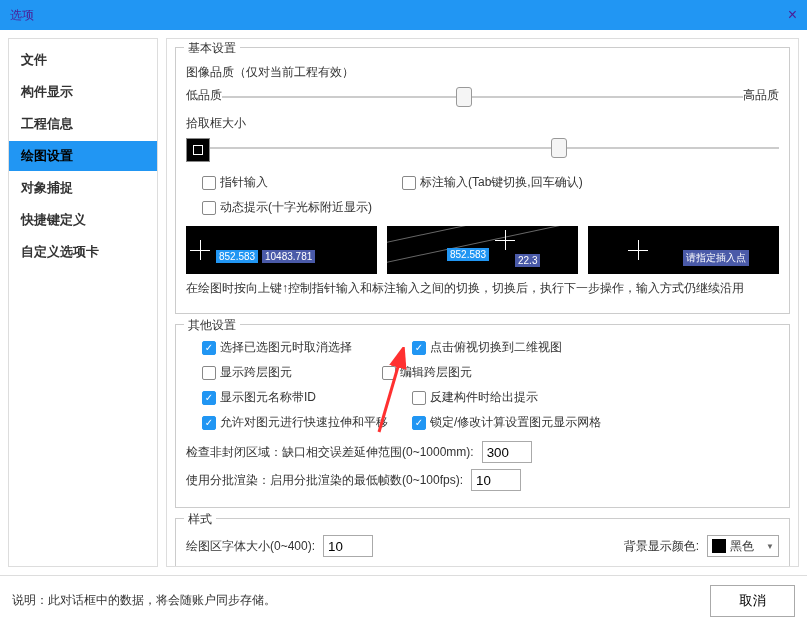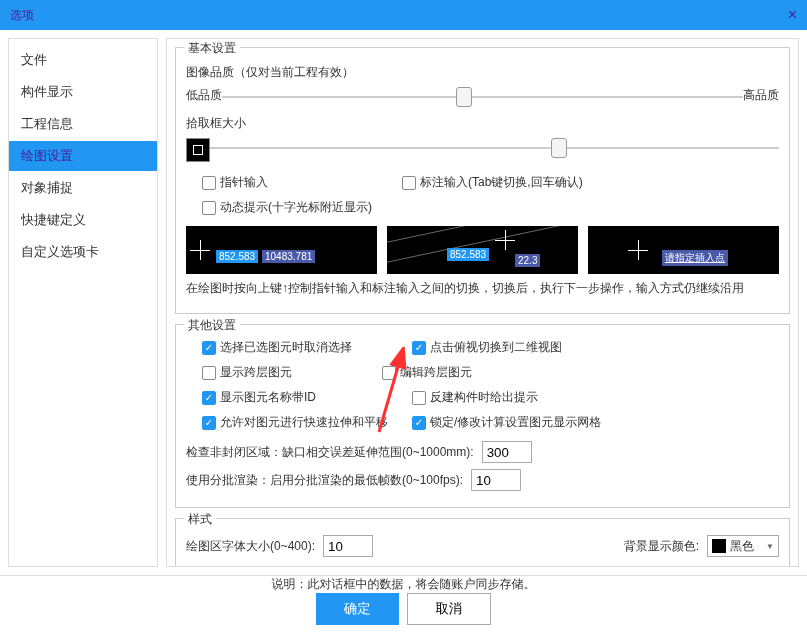--- a/index.html
+++ b/index.html
@@ -1,22 +1,22 @@
 <!DOCTYPE html>
 <html><head>
 <meta charset="utf-8">
 <style>
 * { box-sizing: border-box; margin: 0; padding: 0; }
 body { font-family: "Microsoft YaHei", sans-serif; font-size: 12px; color: #333; background: #fff; width: 807px; height: 633px; overflow: hidden; }
 .titlebar { background: #2196f3; color: #4c1d95; height: 30px; display: flex; align-items: center; padding: 0 10px; justify-content: space-between; }
 .titlebar .close { font-size: 16px; cursor: pointer; }
 .main { display: flex; height: 545px; }
 .sidebar { width: 150px; border: 1px solid #ddd; margin: 8px 0 8px 8px; padding: 4px 0; }
-.sidebar-item { padding: 6px 12px; cursor: pointer; font-size: 13px; margin: 2px 0; }
-.sidebar-item.active { background: #2196f3; color: #4c1d95; }
+.sidebar-item { padding: 6px 12px; cursor: pointer; font-size: 13px; margin: 2px 0; font-weight: bold; }
+.sidebar-item.active { background: #2196f3; color: #000000; }
 .content { flex: 1; margin: 8px; border: 1px solid #ddd; padding: 8px; overflow-y: auto; }
 .fieldset { border: 1px solid #ccc; margin-bottom: 10px; padding: 10px; position: relative; }
 .legend { position: absolute; top: -8px; left: 8px; background: #fff; padding: 0 4px; font-size: 12px; }
 .row { display: flex; align-items: center; margin: 6px 0; gap: 8px; }
 .slider-row { display: flex; align-items: flex-start; gap: 0; margin: 6px 0 8px; }
 .slider { flex: 1; position: relative; height: 20px; }
 .slider-track { position: absolute; top: 9px; left: 0; right: 0; height: 2px; background: #ccc; }
 .slider-thumb { position: absolute; top: 0; width: 16px; height: 20px; background: #f5f5f5; border: 1px solid #999; border-radius: 3px; }
 .swatch { width: 24px; height: 24px; background: #000; border: 1px solid #888; display: flex; align-items: center; justify-content: center; }
 .swatch-inner { width: 10px; height: 10px; border: 1px solid #fff; }
@@ -30,21 +30,21 @@
 .crosshair::before, .crosshair::after { content: ''; position: absolute; background: #fff; }
 .crosshair::before { width: 20px; height: 1px; top: 10px; left: 0; }
 .crosshair::after { width: 1px; height: 20px; left: 10px; top: 0; }
 .preview .label { position: absolute; background: #4a5aa8; color: #fff; font-size: 10px; padding: 1px 3px; }
 .preview .label.hl { background: #2196f3; }
 .preview .diag { position: absolute; width: 200px; height: 1px; background: #666; transform-origin: left center; }
 .input-sm { width: 50px; height: 22px; border: 1px solid #aaa; padding: 8px 4px; }
 .select { display: inline-flex; align-items: center; border: 1px solid #aaa; height: 22px; padding: 0 4px; gap: 4px; }
 .select .sw { width: 14px; height: 14px; background: #000; }
 .select .arrow { font-size: 8px; color: #666; margin-left: 8px; }
-.footer { height: 50px; border-top: 1px solid #ddd; display: flex; align-items: center; padding: 0 12px; justify-content: space-between; flex-direction: column; }
+.footer { height: 50px; border-top: 1px solid #ddd; display: flex; align-items: center; padding: 0 12px; justify-content: space-between; }
 .footer-btns { display: flex; gap: 8px; }
 .btn-primary { background: #2196f3; color: #fff; border: none; padding: 6px 28px; cursor: pointer; }
 .btn-default { background: #fff; border: 1px solid #aaa; padding: 6px 28px; cursor: pointer; }
 .arrow-annot { position: absolute; pointer-events: none; z-index: 100; }
 .desc-text { font-size: 12px; margin: 6px 0; }
 </style>
 </head>
 <body>
 
 <div class="titlebar">
@@ -110,21 +110,21 @@
         </div>
         <div class="preview">
           <div class="diag" style="left:-20px; top:40px; transform:rotate(-12deg);"></div>
           <div class="diag" style="left:-20px; top:20px; transform:rotate(-12deg);"></div>
           <div class="crosshair" style="left:108px; top:4px;"></div>
           <span class="label hl" style="left:60px; top:22px;">852.583</span>
           <span class="label" style="left:128px; top:28px;">22.3</span>
         </div>
         <div class="preview">
           <div class="crosshair" style="left:40px; top:14px;"></div>
-          <span class="label" style="left:74px; top:24px;text-decoration:underline;">请指定插入点</span>
+          <span class="label" style="left:95px; top:24px;">请指定插入点</span>
         </div>
       </div>
       <div class="desc-text">在绘图时按向上键↑控制指针输入和标注输入之间的切换，切换后，执行下一步操作，输入方式仍继续沿用</div>
     </div>
 
     <div class="fieldset" style="position:relative;">
       <span class="legend">其他设置</span>
       <div id="other-opts" style="display:flex; flex-wrap:wrap;">
           <div class="checkbox-item" style="width: 210px;">
             <span class="cb checked">✓</span>
@@ -192,16 +192,15 @@
         </div>
       </div>
     </div>
 
   </div>
 </div>
 
 <div class="footer">
   <span>说明：此对话框中的数据，将会随账户同步存储。</span>
   <div class="footer-btns">
-    <button class="btn-primary">确定</button>
     <button class="btn-default">取消</button>
   </div>
 </div>
 
 </body></html>

